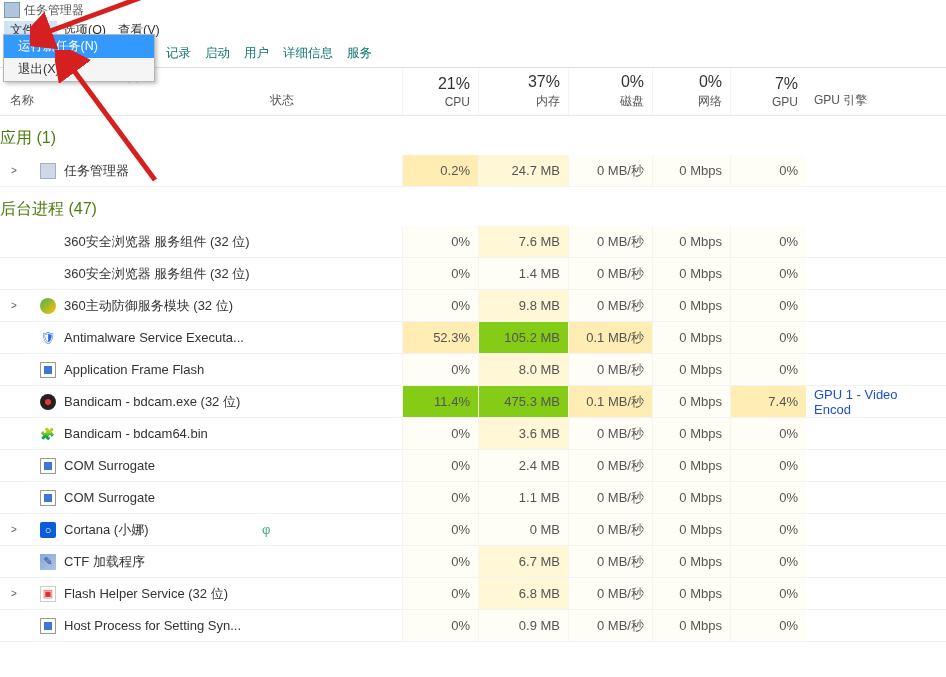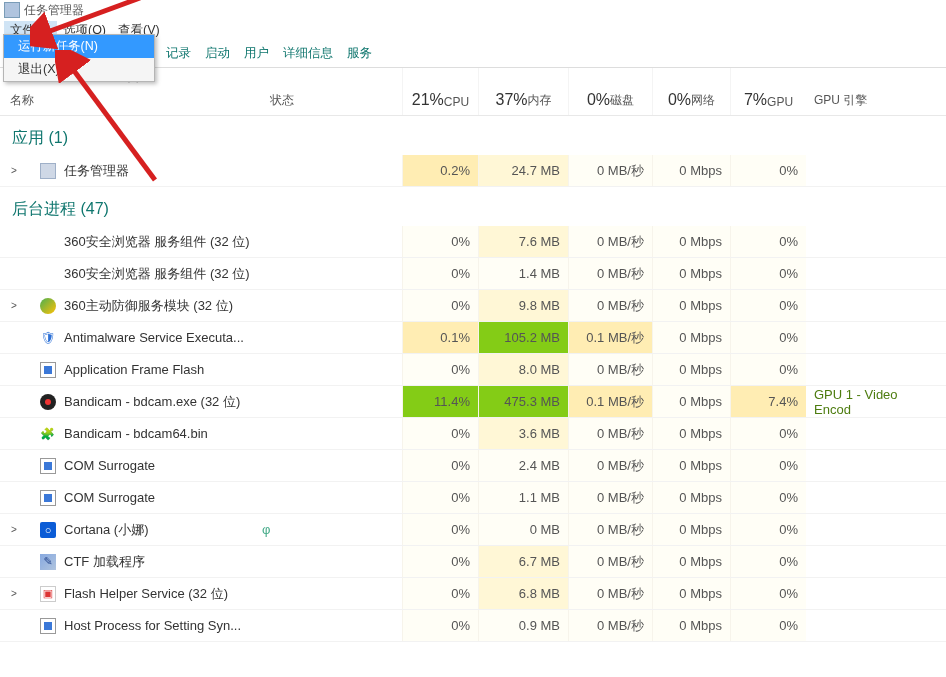--- a/index.html
+++ b/index.html
@@ -42,41 +42,41 @@
 
 .tabs-row { display: flex; align-items: center; border-bottom: 1px solid #ddd; padding: 0 4px; height: 28px; font-size: 12.5px; }
 .tab { padding: 5px 7px; cursor: pointer; color: #0f766e; }
 .tab-spacer { width: 155px; }
 
 
 .header-row { display: flex; border-bottom: 1px solid #e8e8e8; height: 48px; position: relative; }
 .col-name { width: 262px; display: flex; align-items: flex-end; padding: 6px 10px; font-size: 12px; color: #555; position: relative; }
 .sort-chevron { position:absolute; left:128px; top:4px; font-size:11px; color:#777; }
 .col-state { width: 140px; display: flex; align-items: flex-end; padding: 6px 8px; font-size: 12px; color: #555; font-family: Liberation Serif, serif; }
-.col-stat { text-align: center; padding: 6px 8px; font-size: 12px; color: #555; display: flex; flex-direction: row; justify-content: center; align-items: flex-end; border-left: 1px solid #f4f4f4; }
+.col-stat { text-align: center; padding: 6px 8px; font-size: 12px; color: #555; display: flex; flex-direction: column; justify-content: center; align-items: flex-end; border-left: 1px solid #f4f4f4; }
 .col-stat .pct { font-size: 16px; color: #333; }
 .col-stat .lbl { font-size: 12px; color: #555; margin-top: 2px; }
 .w-cpu { width: 76px; }
 .w-mem { width: 90px; }
 .w-disk { width: 84px; }
 .w-net { width: 78px; }
 .w-gpu { width: 76px; }
 .col-gpueng { flex: 1; display: flex; align-items: flex-end; padding: 6px 8px; font-size: 12px; color: #555; }
 
 
 .list { overflow: hidden; }
-.group-row { padding: 12px 12px 6px; font-size: 16px; color: #0f766e; }
+.group-row { padding: 12px 0 6px; font-size: 16px; color: #4d7c0f; }
 .process-row { display: flex; align-items: center; height: 32px; border-bottom: 1px solid #f2f2f2; }
 .process-row .cell-name { width: 262px; display: flex; align-items: center; padding-left: 8px; font-size: 13px; color: #333; }
 .process-row .expander { width: 12px; text-align: center; color: #555; font-size: 10px; margin-right: 4px; cursor: pointer; }
 .process-row .indent { width: 16px; }
 .process-row .proc-icon { width: 16px; height: 16px; margin-right: 8px; display:inline-flex; align-items:center; justify-content:center; font-size:11px; }
 .process-row .cell-state { width: 140px; font-size: 12px; color: #4a8; display:flex; align-items:center; }
 .process-row .cell { text-align: right; padding: 0 8px; font-size: 13px; color: #555; border-left: 1px solid #f7f4eb; height:100%; display:flex; align-items:center; justify-content:flex-end; }
-.process-row .cell-gpueng { flex: 1; padding: 0 8px; font-size: 13px; color: #4d7c0f; }
+.process-row .cell-gpueng { flex: 1; padding: 0 8px; font-size: 13px; color: #1d4ed8; }
 
 
 .heat0 { background: #fffef6; }
 .heat1 { background: #fff7d6; }
 .heat2 { background: #ffedb3; }
 .heat3 { background: #84cc16; }
 .heat5 { background: #84cc16; }
 
 
 .ic-tm { background:#cfd8e6; border:1px solid #9fb0c8; }
@@ -233,21 +233,21 @@
         <div class="cell-gpueng"></div>
       </div>
       <div class="process-row">
         <div class="cell-name">
           <span class="expander"></span>
           <span class="indent"></span>
           <span class="proc-icon ic-shield"></span>
           <span>Antimalware Service Executa...</span>
         </div>
         <div class="cell-state"></div>
-        <div class="cell w-cpu heat2">0.1%</div>
+        <div class="cell w-cpu heat2">52.3%</div>
         <div class="cell w-mem heat3">105.2 MB</div>
         <div class="cell w-disk heat2">0.1 MB/秒</div>
         <div class="cell w-net heat0">0 Mbps</div>
         <div class="cell w-gpu heat0">0%</div>
         <div class="cell-gpueng"></div>
       </div>
       <div class="process-row">
         <div class="cell-name">
           <span class="expander"></span>
           <span class="indent"></span>

